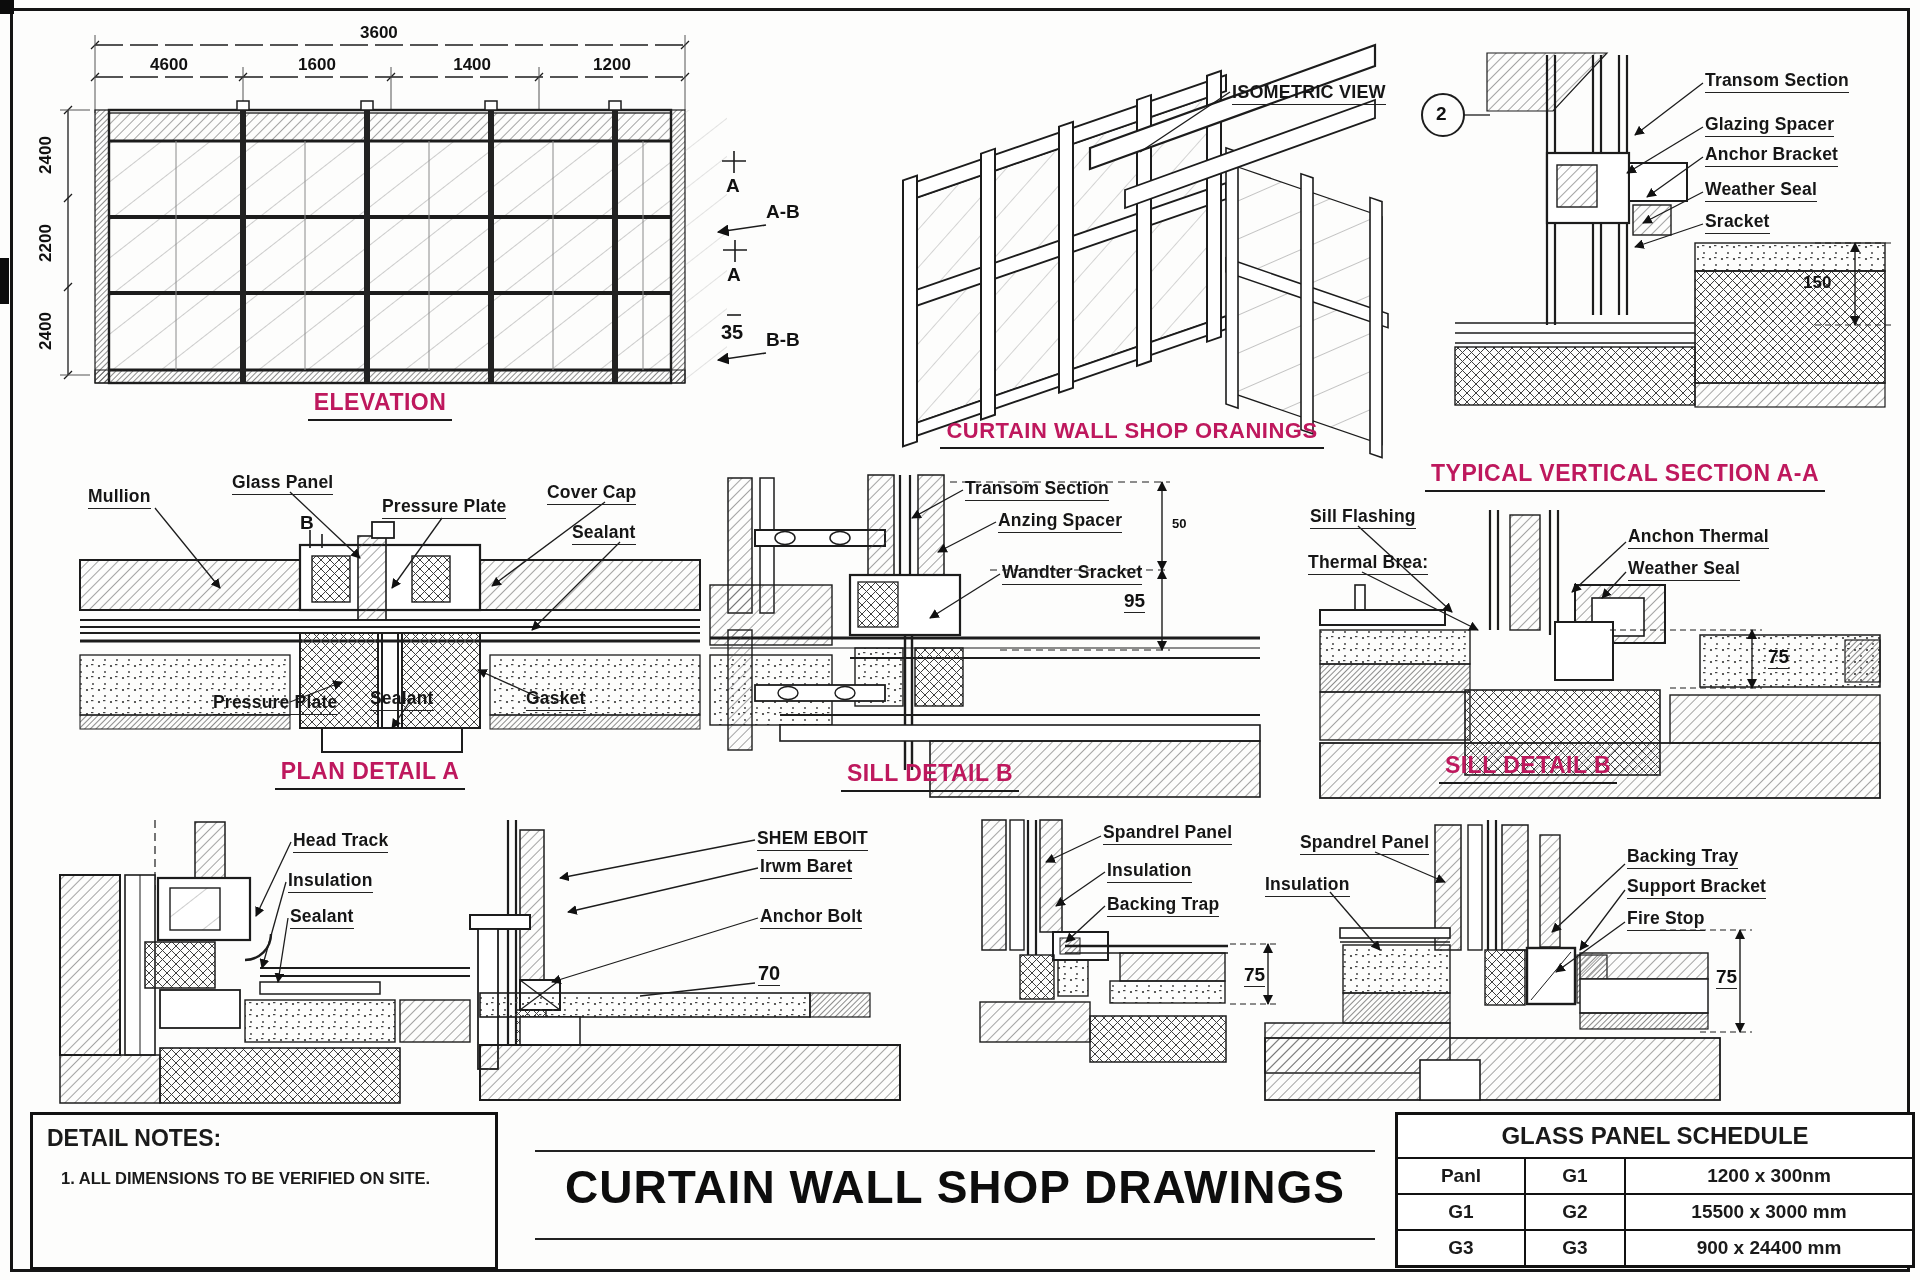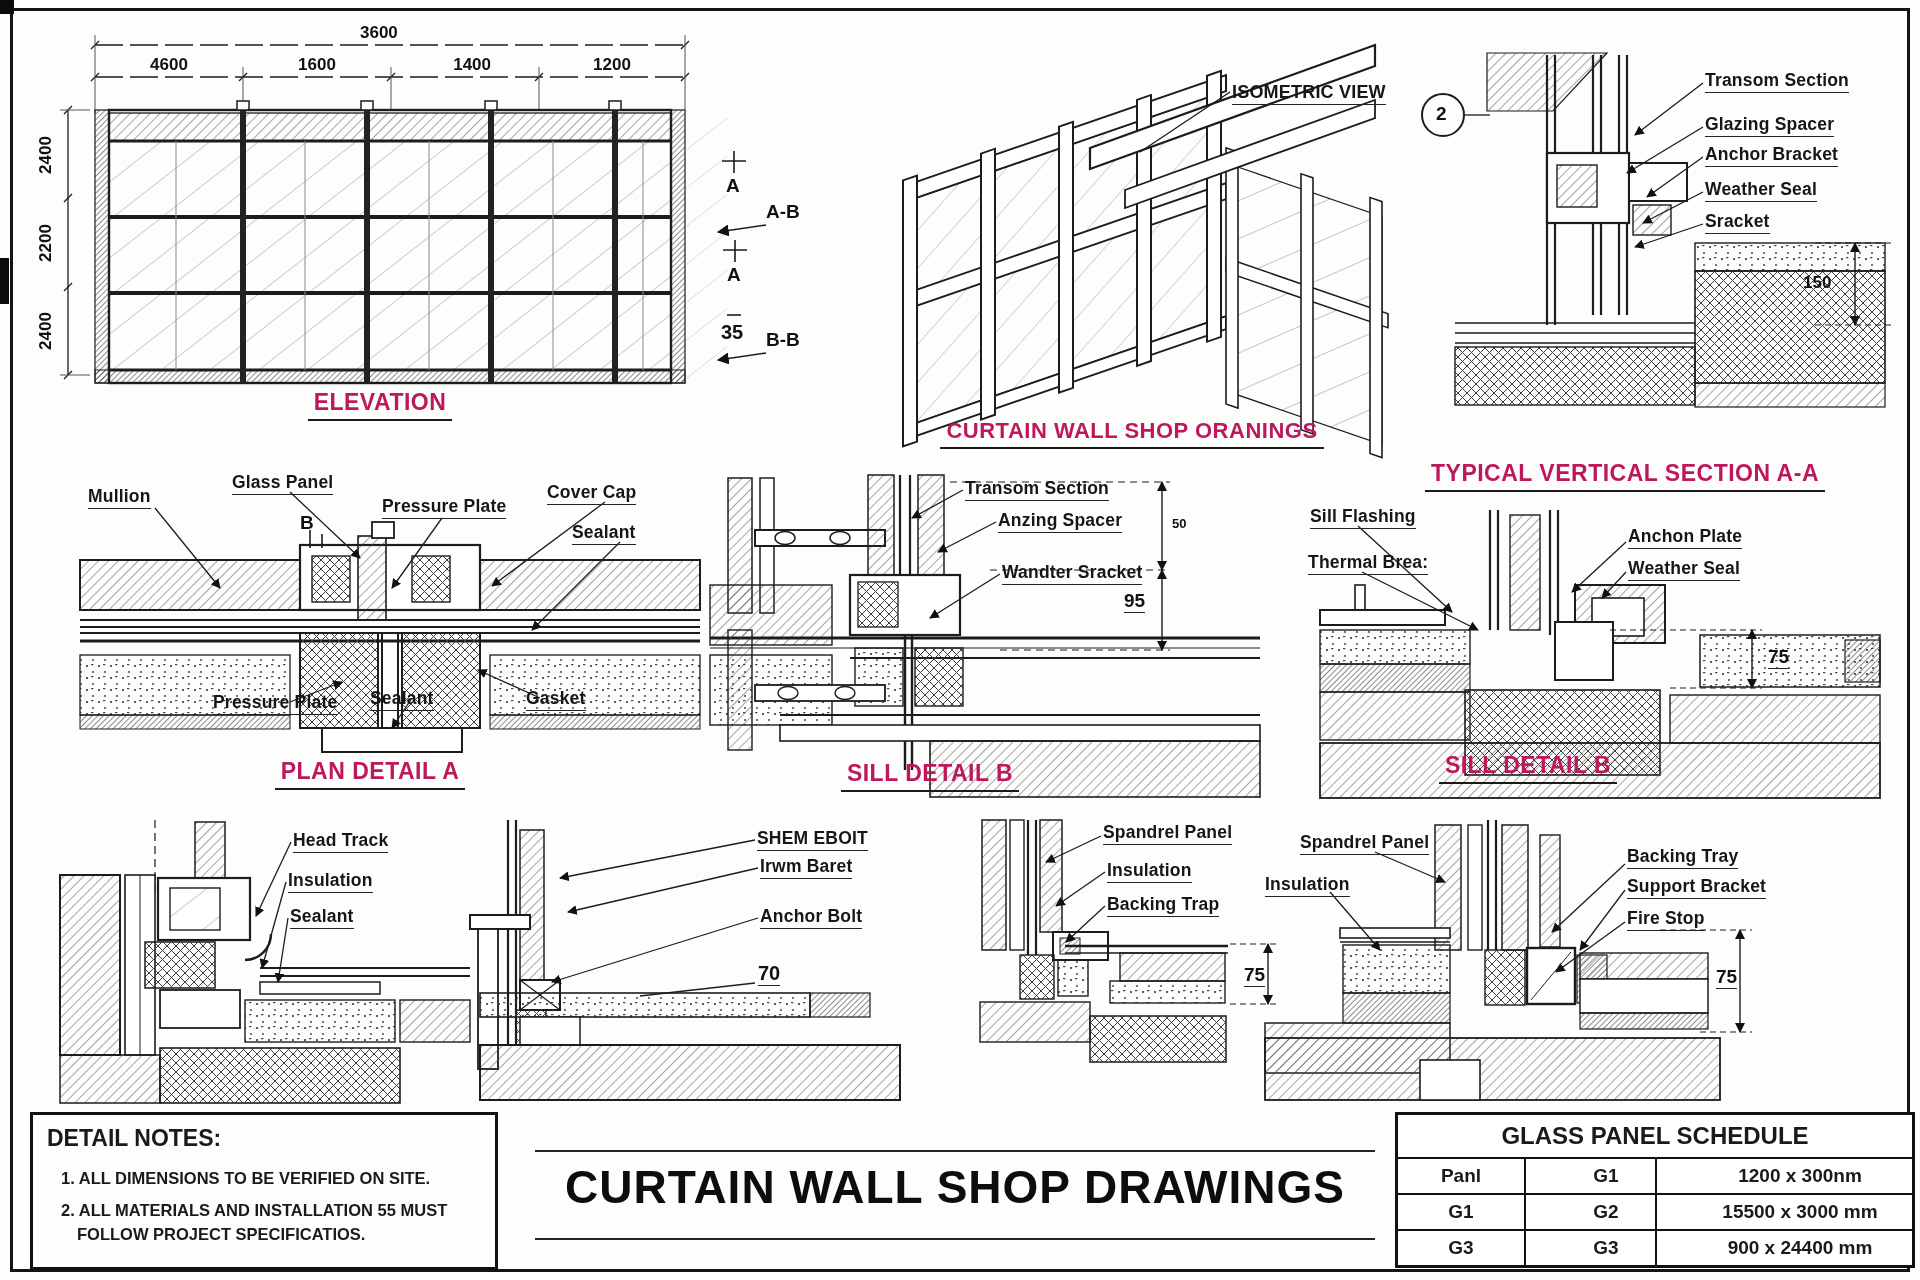--- a/index.html
+++ b/index.html
@@ -18,21 +18,21 @@
   .marker{position:absolute;font-size:19px;font-weight:700;color:#111;}
   #main-title{position:absolute;left:535px;top:1160px;width:840px;text-align:center;
       font-size:46px;font-weight:700;letter-spacing:1px;color:#0d0d0d;}
   .rule{position:absolute;height:0;border-top:2.2px solid #222;}
   #notes-box{position:absolute;left:30px;top:1112px;width:468px;height:158px;border:3px solid #111;box-sizing:border-box;}
   #notes-title{position:absolute;left:14px;top:10px;font-size:23px;font-weight:700;}
   .note-item{position:absolute;left:28px;width:420px;font-size:16.5px;font-weight:600;line-height:1.45;
      padding-left:16px;text-indent:-16px;}
   #schedule{position:absolute;left:1395px;top:1112px;width:520px;border:3px solid #111;box-sizing:border-box;background:#fff;}
   #schedule .hdr{font-size:24px;font-weight:700;text-align:center;padding:7px 0;border-bottom:2.5px solid #111;}
-  #schedule .row{display:grid;grid-template-columns:128px 100px 1fr;border-bottom:2.5px solid #111;gap:31px;}
+  #schedule .row{display:grid;grid-template-columns:128px 100px 1fr;border-bottom:2.5px solid #111;}
   #schedule .row:last-child{border-bottom:none;}
   #schedule .cell{font-size:19px;font-weight:600;text-align:center;padding:6px 2px;border-right:2.5px solid #111;}
   #schedule .cell:last-child{border-right:none;}
   .edge{position:absolute;background:#0c0c0c;}
 </style>
 </head>
 <body>
 
 <div id="sheet">
 <div id="frame"></div>
@@ -314,21 +314,21 @@
       <path d="M62,82L178,140" marker-end="url(#arr)"></path>
       <path d="M326,52L272,102" marker-end="url(#arr)"></path>
       <path d="M326,82L302,108" marker-end="url(#arr)"></path>
     </g>
 
     <path d="M310,140H462M370,198H462" stroke-width="1" stroke-dasharray="6 4"></path>
     <path d="M452,140V198" stroke-width="1.4" marker-start="url(#arr)" marker-end="url(#arr)"></path>
   </svg>
   <div class="lbl u" style="left:10px;top:16px">Sill Flashing</div>
   <div class="lbl u" style="left:8px;top:62px">Thermal Brea:</div>
-  <div class="lbl u" style="left:328px;top:36px">Anchon Plate</div>
+  <div class="lbl u" style="left:328px;top:36px">Anchon Thermal</div>
   <div class="lbl u" style="left:328px;top:68px">Weather Seal</div>
   <div class="dim u" style="left:468px;top:156px;font-size:19px">75</div>
   <div class="ttl" style="left:78px;top:262px;width:300px"><span>SILL DETAIL B</span></div>
 </div>
 
 <div class="abs" style="left:50px;top:820px;width:430px;height:285px">
   <svg width="430" height="285" stroke="#1c1c1c">
     <path d="M105,0V70" stroke-width="1.2" stroke-dasharray="8 5"></path>
     <rect x="145" y="2" width="30" height="68" fill="url(#h45)" stroke-width="1.5"></rect>
     <rect x="10" y="55" width="60" height="180" fill="url(#h45)" stroke-width="2"></rect>
@@ -447,21 +447,20 @@
   <div class="lbl u" style="left:25px;top:54px">Insulation</div>
   <div class="lbl u" style="left:387px;top:26px">Backing Tray</div>
   <div class="lbl u" style="left:387px;top:56px">Support Bracket</div>
   <div class="lbl u" style="left:387px;top:88px">Fire Stop</div>
   <div class="dim u" style="left:476px;top:146px;font-size:19px">75</div>
 </div>
 
 <div id="notes-box">
   <div id="notes-title">DETAIL NOTES:</div>
   <div class="note-item" style="top:52px">1. ALL DIMENSIONS TO BE VERIFIED ON SITE.</div>
-  <div class="note-item" style="top:84px">2. ALL MATERIALS AND INSTALLATION 55 MUST FOLLOW PROJECT SPECIFICATIOS.</div>
 </div>
 
 <div class="rule" style="left:535px;top:1150px;width:840px"></div>
 <div id="main-title">CURTAIN WALL SHOP DRAWINGS</div>
 <div class="rule" style="left:535px;top:1238px;width:840px"></div>
 
 <div id="schedule">
   <div class="hdr">GLASS PANEL SCHEDULE</div>
   <div class="row">
     <div class="cell">Panl</div>

